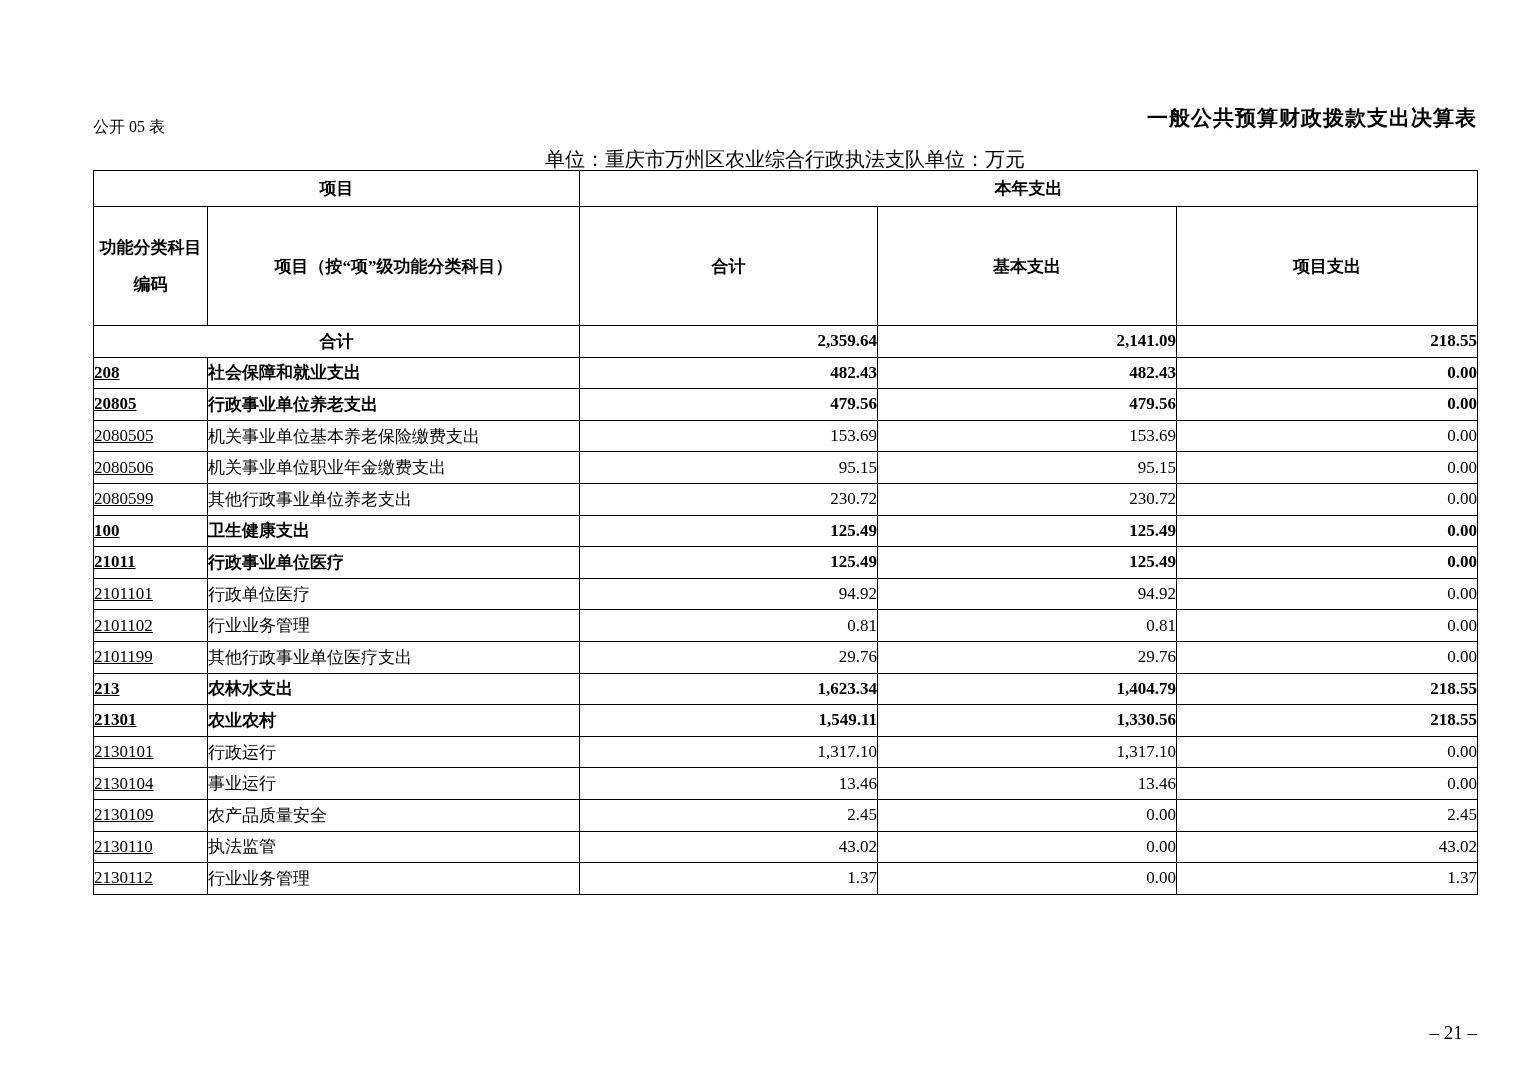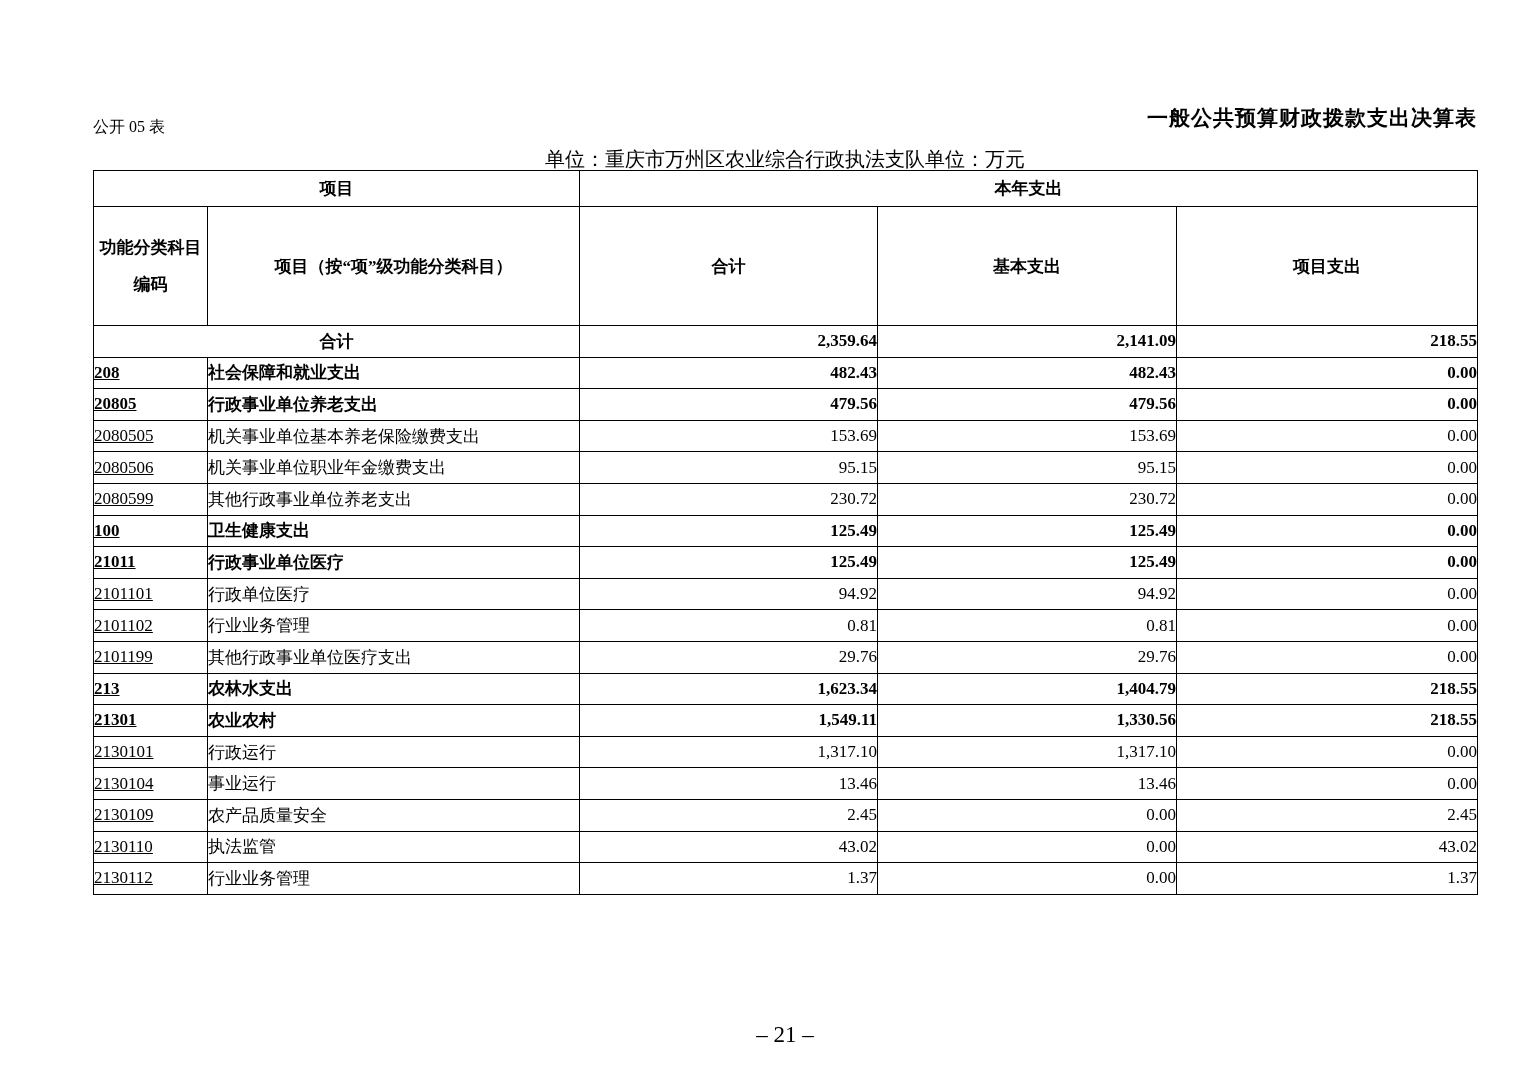--- a/index.html
+++ b/index.html
@@ -71,22 +71,22 @@
   .cell-code  { text-align: left;  padding-left: 3px; text-decoration: underline; }
   .cell-name  { text-align: left;  padding-left: 4px; margin-left: 11px; }
   .cell-num   { text-align: right; padding-right: 10px; }
   .cell-total-label { text-align: center; font-weight: bold; }
   tr.bold-row td { font-weight: bold; }
   .page-num {
     position: absolute;
     left: 93px;
     top: 1022px;
     width: 1384px;
-    text-align: center;
-    font-size: 23px;
+    text-align: right;
+    font-size: 19px;
   }
 </style>
 </head>
 <body>
 
 <div class="sheet">
 
   <div class="doc-title">一般公共预算财政拨款支出决算表</div>
 
   <div class="sheet-label">公开 05 表</div>

